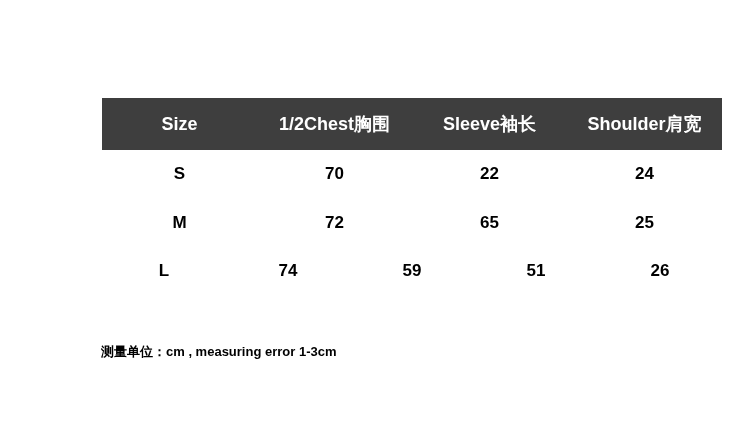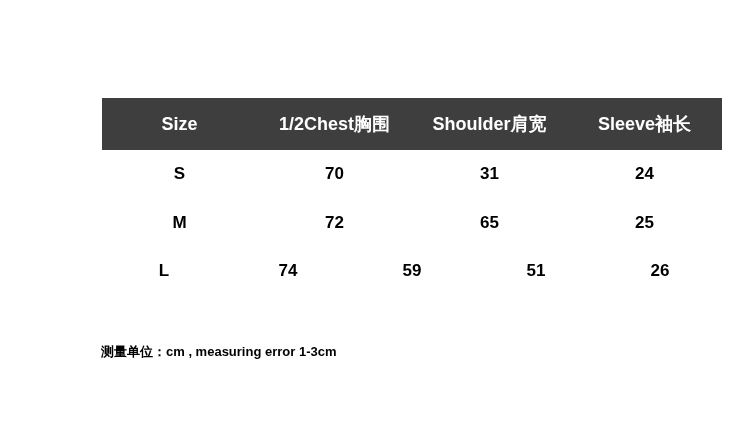--- a/index.html
+++ b/index.html
@@ -63,28 +63,28 @@
 </head>
 <body>
 
 <div class="page">
 
   <div class="size-table">
 
     <div class="thead">
       <div class="th">Size</div>
       <div class="th">1/2Chest胸围</div>
+      <div class="th">Sleeve袖长</div>
       <div class="th">Shoulder肩宽</div>
-      <div class="th">Sleeve袖长</div>
     </div>
 
     <div class="trow">
       <div class="td">S</div>
       <div class="td">70</div>
-      <div class="td">31</div>
+      <div class="td">22</div>
       <div class="td">24</div>
     </div>
 
     <div class="trow">
       <div class="td">M</div>
       <div class="td">72</div>
       <div class="td">65</div>
       <div class="td">25</div>
     </div>
 

